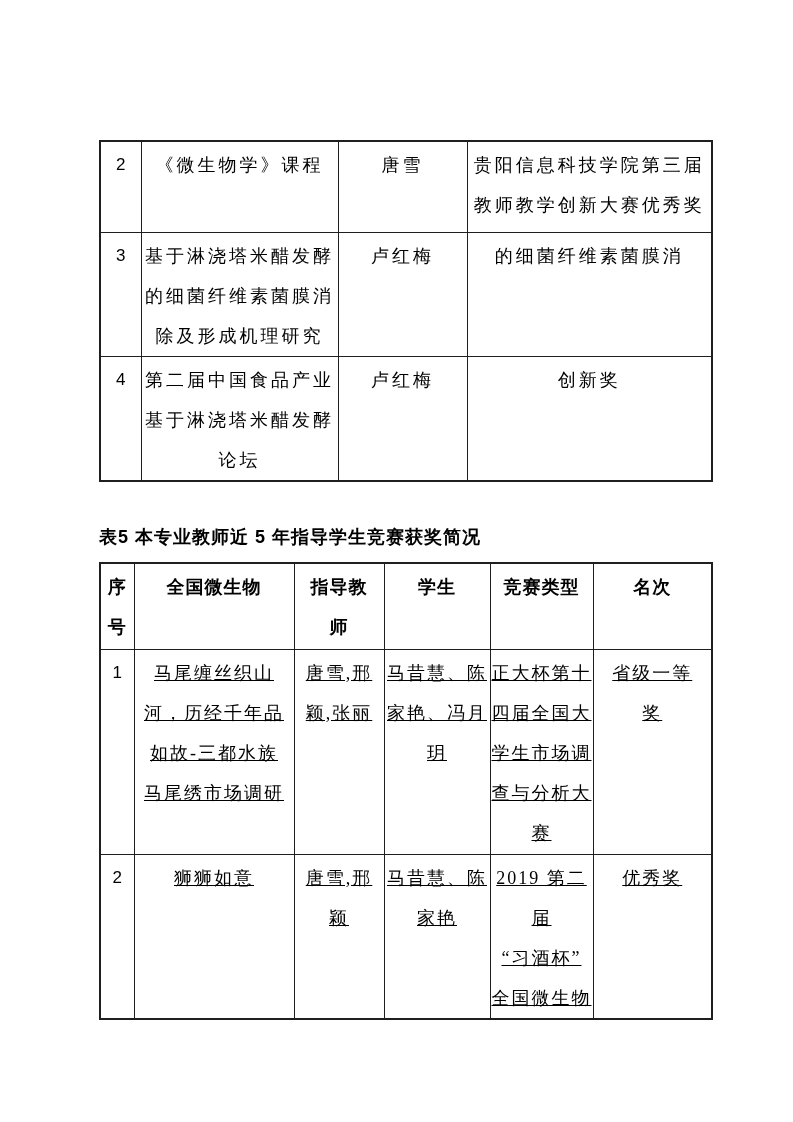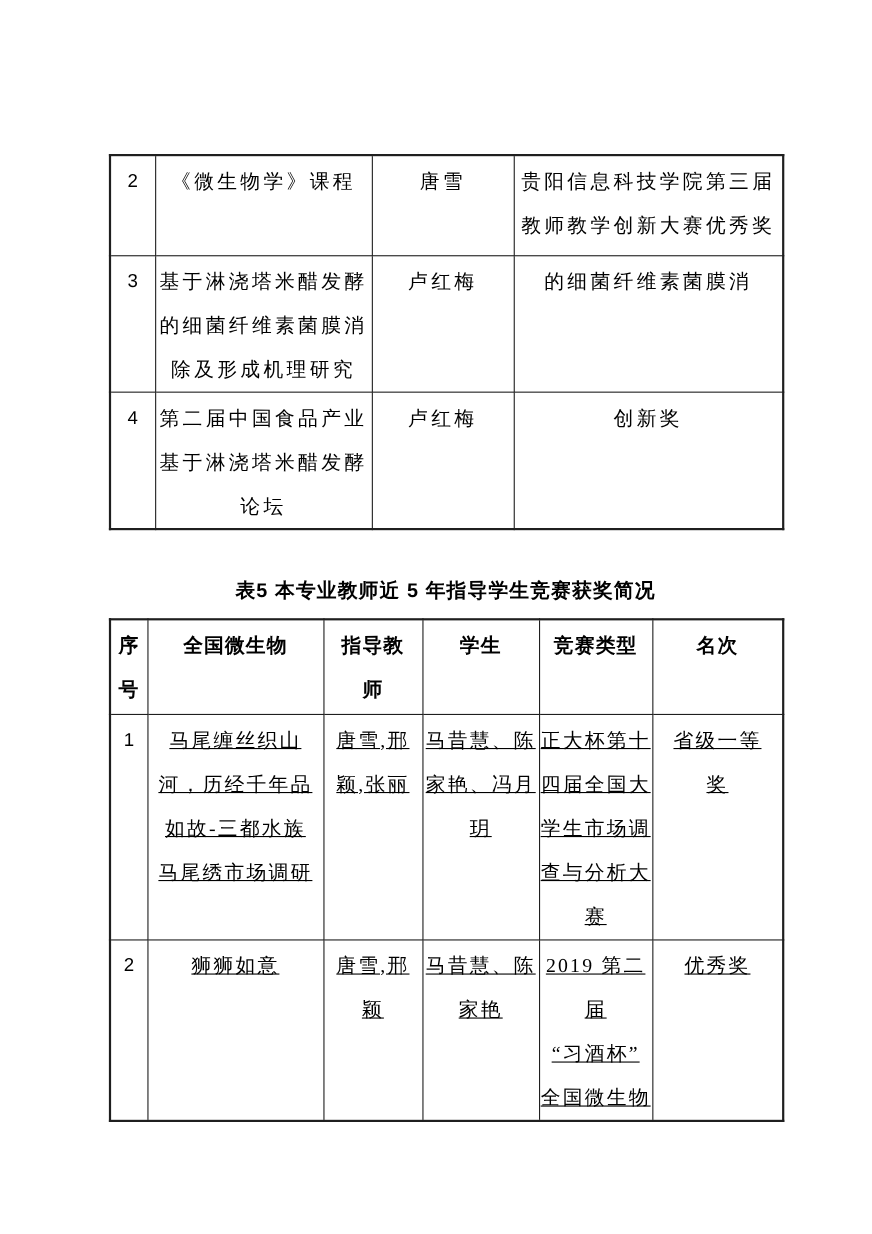--- a/index.html
+++ b/index.html
@@ -48,21 +48,20 @@
     font-weight: bold;
     letter-spacing: 1px;
     font-size: 18px;
   }
   #table1 { position: absolute; left: 99px; top: 140px; width: 612px; }
   #table5-caption {
     position: absolute;
     left: 99px;
     top: 517px;
     width: 612px;
-    text-align: center;
     font-family: "Liberation Sans", "DejaVu Sans", sans-serif;
     font-weight: bold;
     font-size: 18px;
     letter-spacing: 1px;
     line-height: 40px;
   }
   #table5 { position: absolute; left: 99px; top: 562px; width: 612px; }
   tr.t1-r0 { height: 91px; }
   tr.t1-r1 { height: 119px; }
   tr.t1-r2 { height: 121px; }

